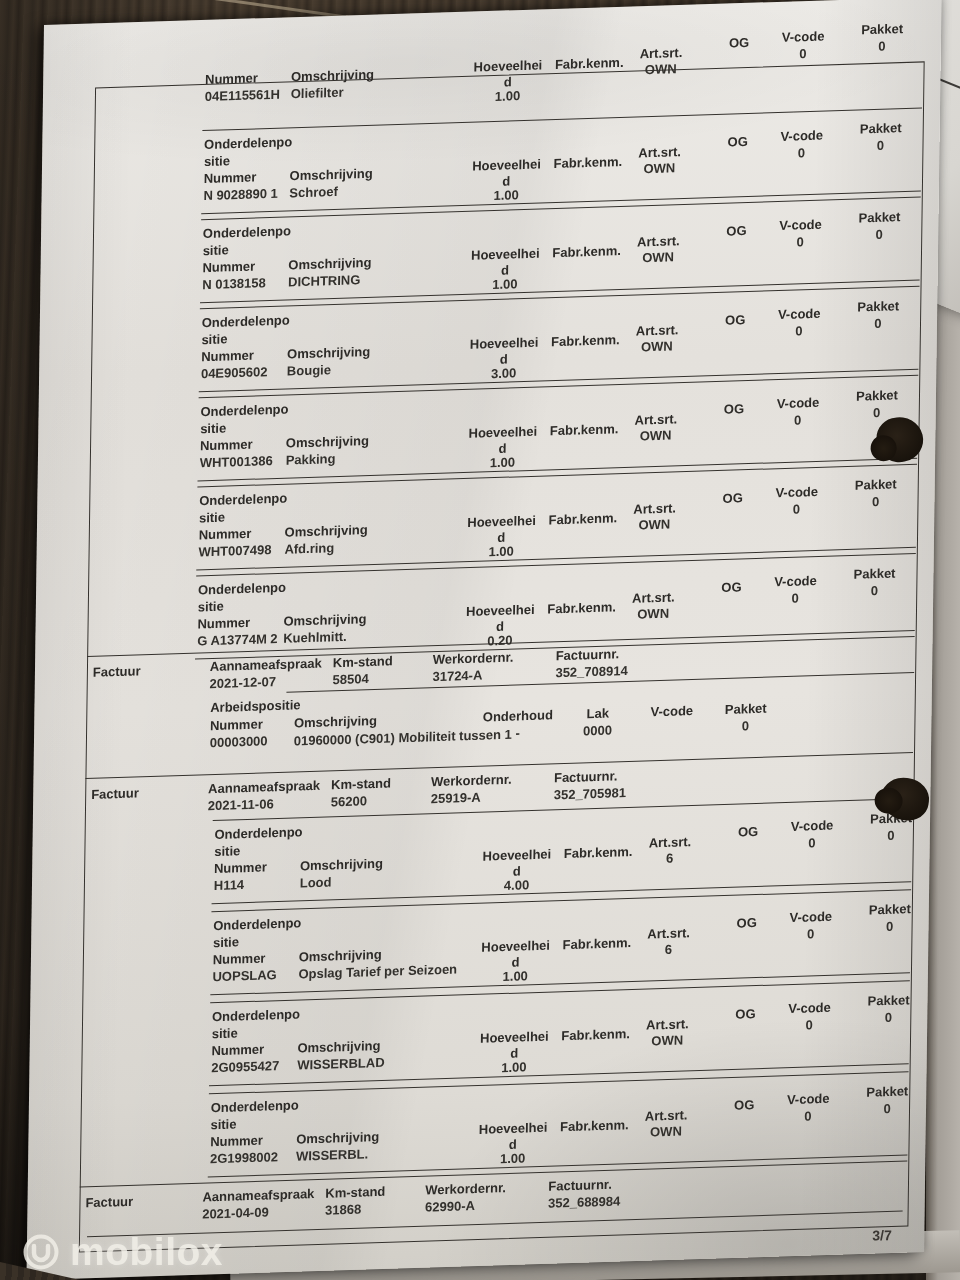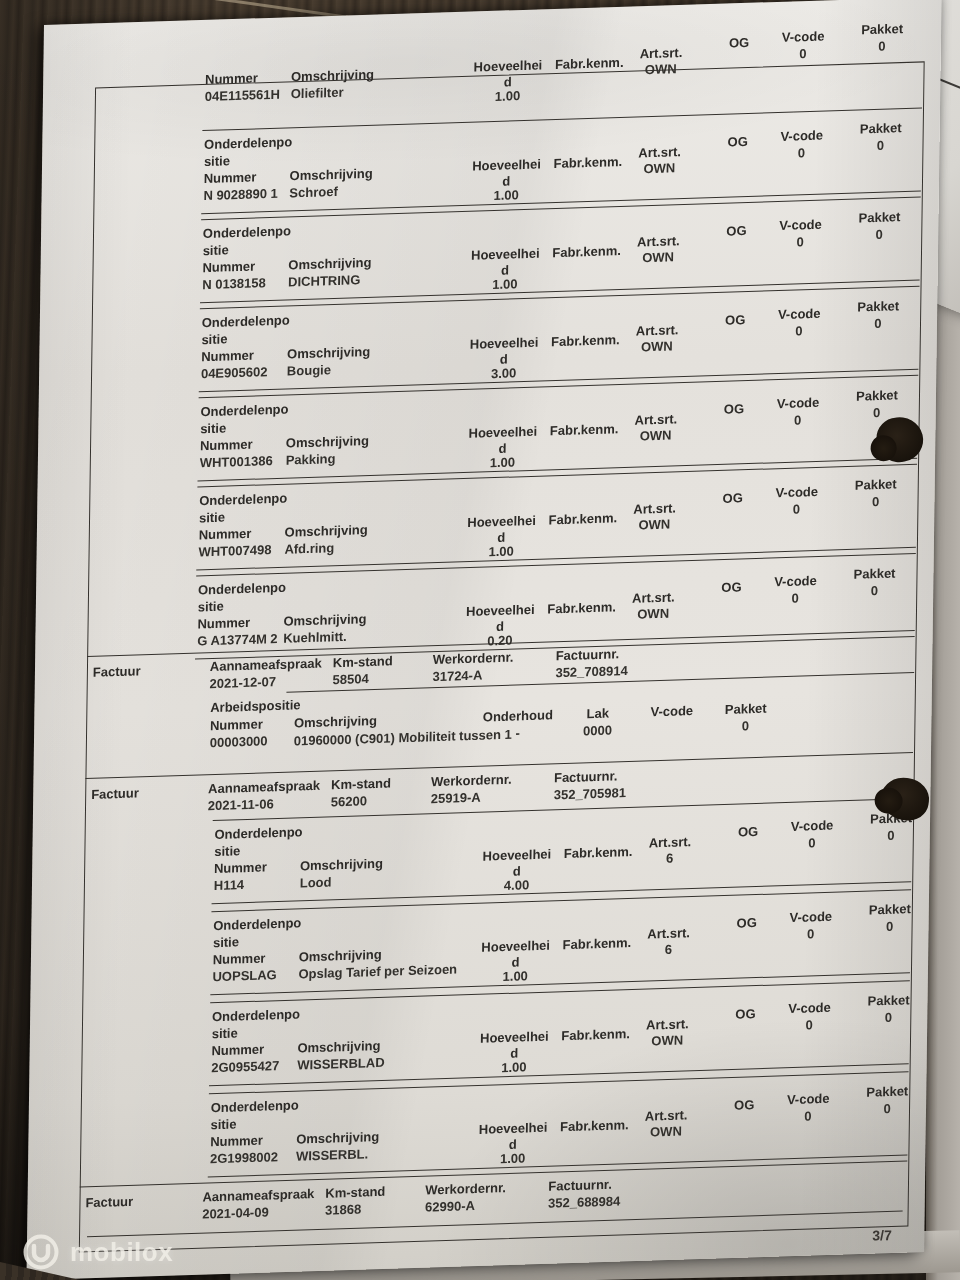--- a/index.html
+++ b/index.html
@@ -124,21 +124,21 @@
   .hole.h1::after{content:"";position:absolute;left:-8px;top:14px;width:26px;height:26px;border-radius:50%;
     background:radial-gradient(circle,#241c12 0%,#16100a 80%);}
   .hole.h2{left:881px;top:778px;width:48px;height:42px;border-radius:50% 50% 46% 54%;transform:rotate(8deg);}
   .hole.h2::after{content:"";position:absolute;left:-6px;top:12px;width:28px;height:26px;border-radius:50%;
     background:radial-gradient(circle,#241c12 0%,#16100a 80%);}
   .bottom-wedge{position:absolute;left:0;top:1262px;width:80px;height:18px;
     background:repeating-linear-gradient(92deg,#3a3127 0 6px,#2e2720 6px 12px);
     clip-path:polygon(0 0,0 100%,100% 100%);}
   .watermark{position:absolute;left:22px;top:1232px;display:flex;align-items:center;gap:10px;
     color:rgba(242,239,232,.82);}
-  .watermark .wm-text{font-size:26px;font-weight:bold;letter-spacing:.5px;line-height:40px;
+  .watermark .wm-text{font-size:39px;font-weight:bold;letter-spacing:.5px;line-height:40px;
     text-shadow:0 0 6px rgba(255,255,255,.25);}
 </style>
 </head>
 <body>
 
 <div class="wood"></div>
 <div class="scratch s1"></div>
 <div class="scratch s2"></div>
 <div class="behind-right"></div>
 <div class="behind-bottom"></div>

